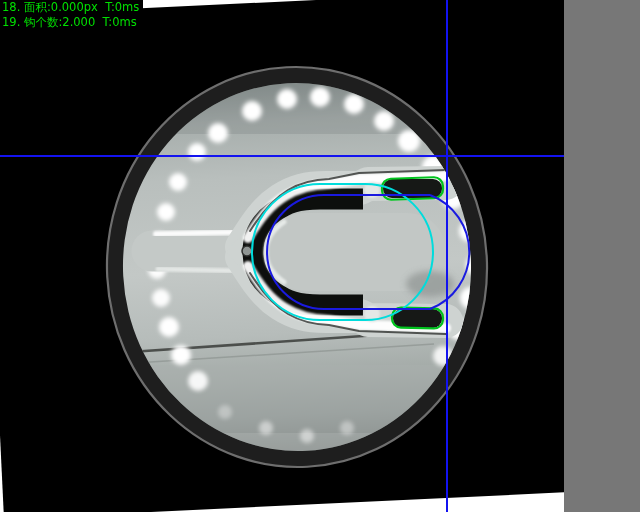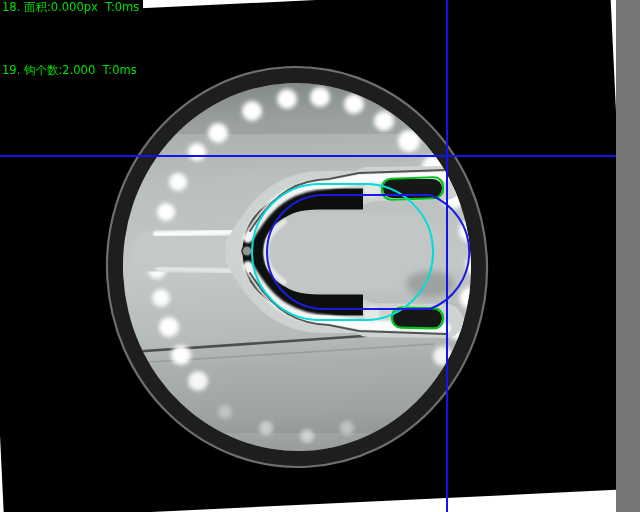--- a/index.html
+++ b/index.html
@@ -1,16 +1,16 @@
 <!DOCTYPE html>
 <html><head>
 <meta charset="utf-8">
 <style>
   html,body{margin:0;padding:0;background:#777;}
-  #stage{position:relative;width:616px;height:512px;background:#0ea5e9;overflow:hidden;
+  #stage{position:relative;width:564px;height:512px;background:#0ea5e9;overflow:hidden;
          font-family:"DejaVu Sans","Liberation Sans",sans-serif;}
   #stage svg{position:absolute;left:0;top:0;display:block;}
   #hud{position:absolute;left:0;top:0;z-index:5;}
   .hud-line{display:block;width:-moz-fit-content;width:fit-content;background:#000;
             color:#00E000;font-size:11.5px;line-height:15px;padding:0 4px 0 2px;
             white-space:pre;letter-spacing:0px;}
 </style>
 </head>
 <body>
 
@@ -129,15 +129,15 @@
 
     <path id="cyanLoop" d="M365,184 L320,184 A68,68 0 0 0 320,320 L365,320 A68,68 0 0 0 365,184" fill="none" stroke-width="2" stroke="#00DCDC"></path>
     <path id="blueLoop" d="M430,195 L324,195 A57,57 0 0 0 324,309 L430,309 A61,61 0 0 0 430,195" fill="none" stroke-width="2" stroke="#1A1AE0"></path>
 
     <line id="chH" x1="0" x2="640" y1="156" y2="156" stroke="#1313F0" stroke-width="2"></line>
     <line id="chV" y1="0" y2="512" x1="447" x2="447" stroke="#1313F0" stroke-width="2"></line>
   </svg>
 
   <div id="hud">
     <span class="hud-line" style="color: rgb(0, 224, 0); background: rgb(0, 0, 0);">18. 面积:0.000px  T:0ms</span>
-    <span class="hud-line" style="color: rgb(0, 224, 0); background: rgb(0, 0, 0); margin-top: 48px;">19. 钩个数:2.000  T:0ms</span>
+    <span class="hud-line" style="color: rgb(0, 224, 0); background: rgb(0, 0, 0);">19. 钩个数:2.000  T:0ms</span>
   </div>
 </div>
 
 </body></html>

